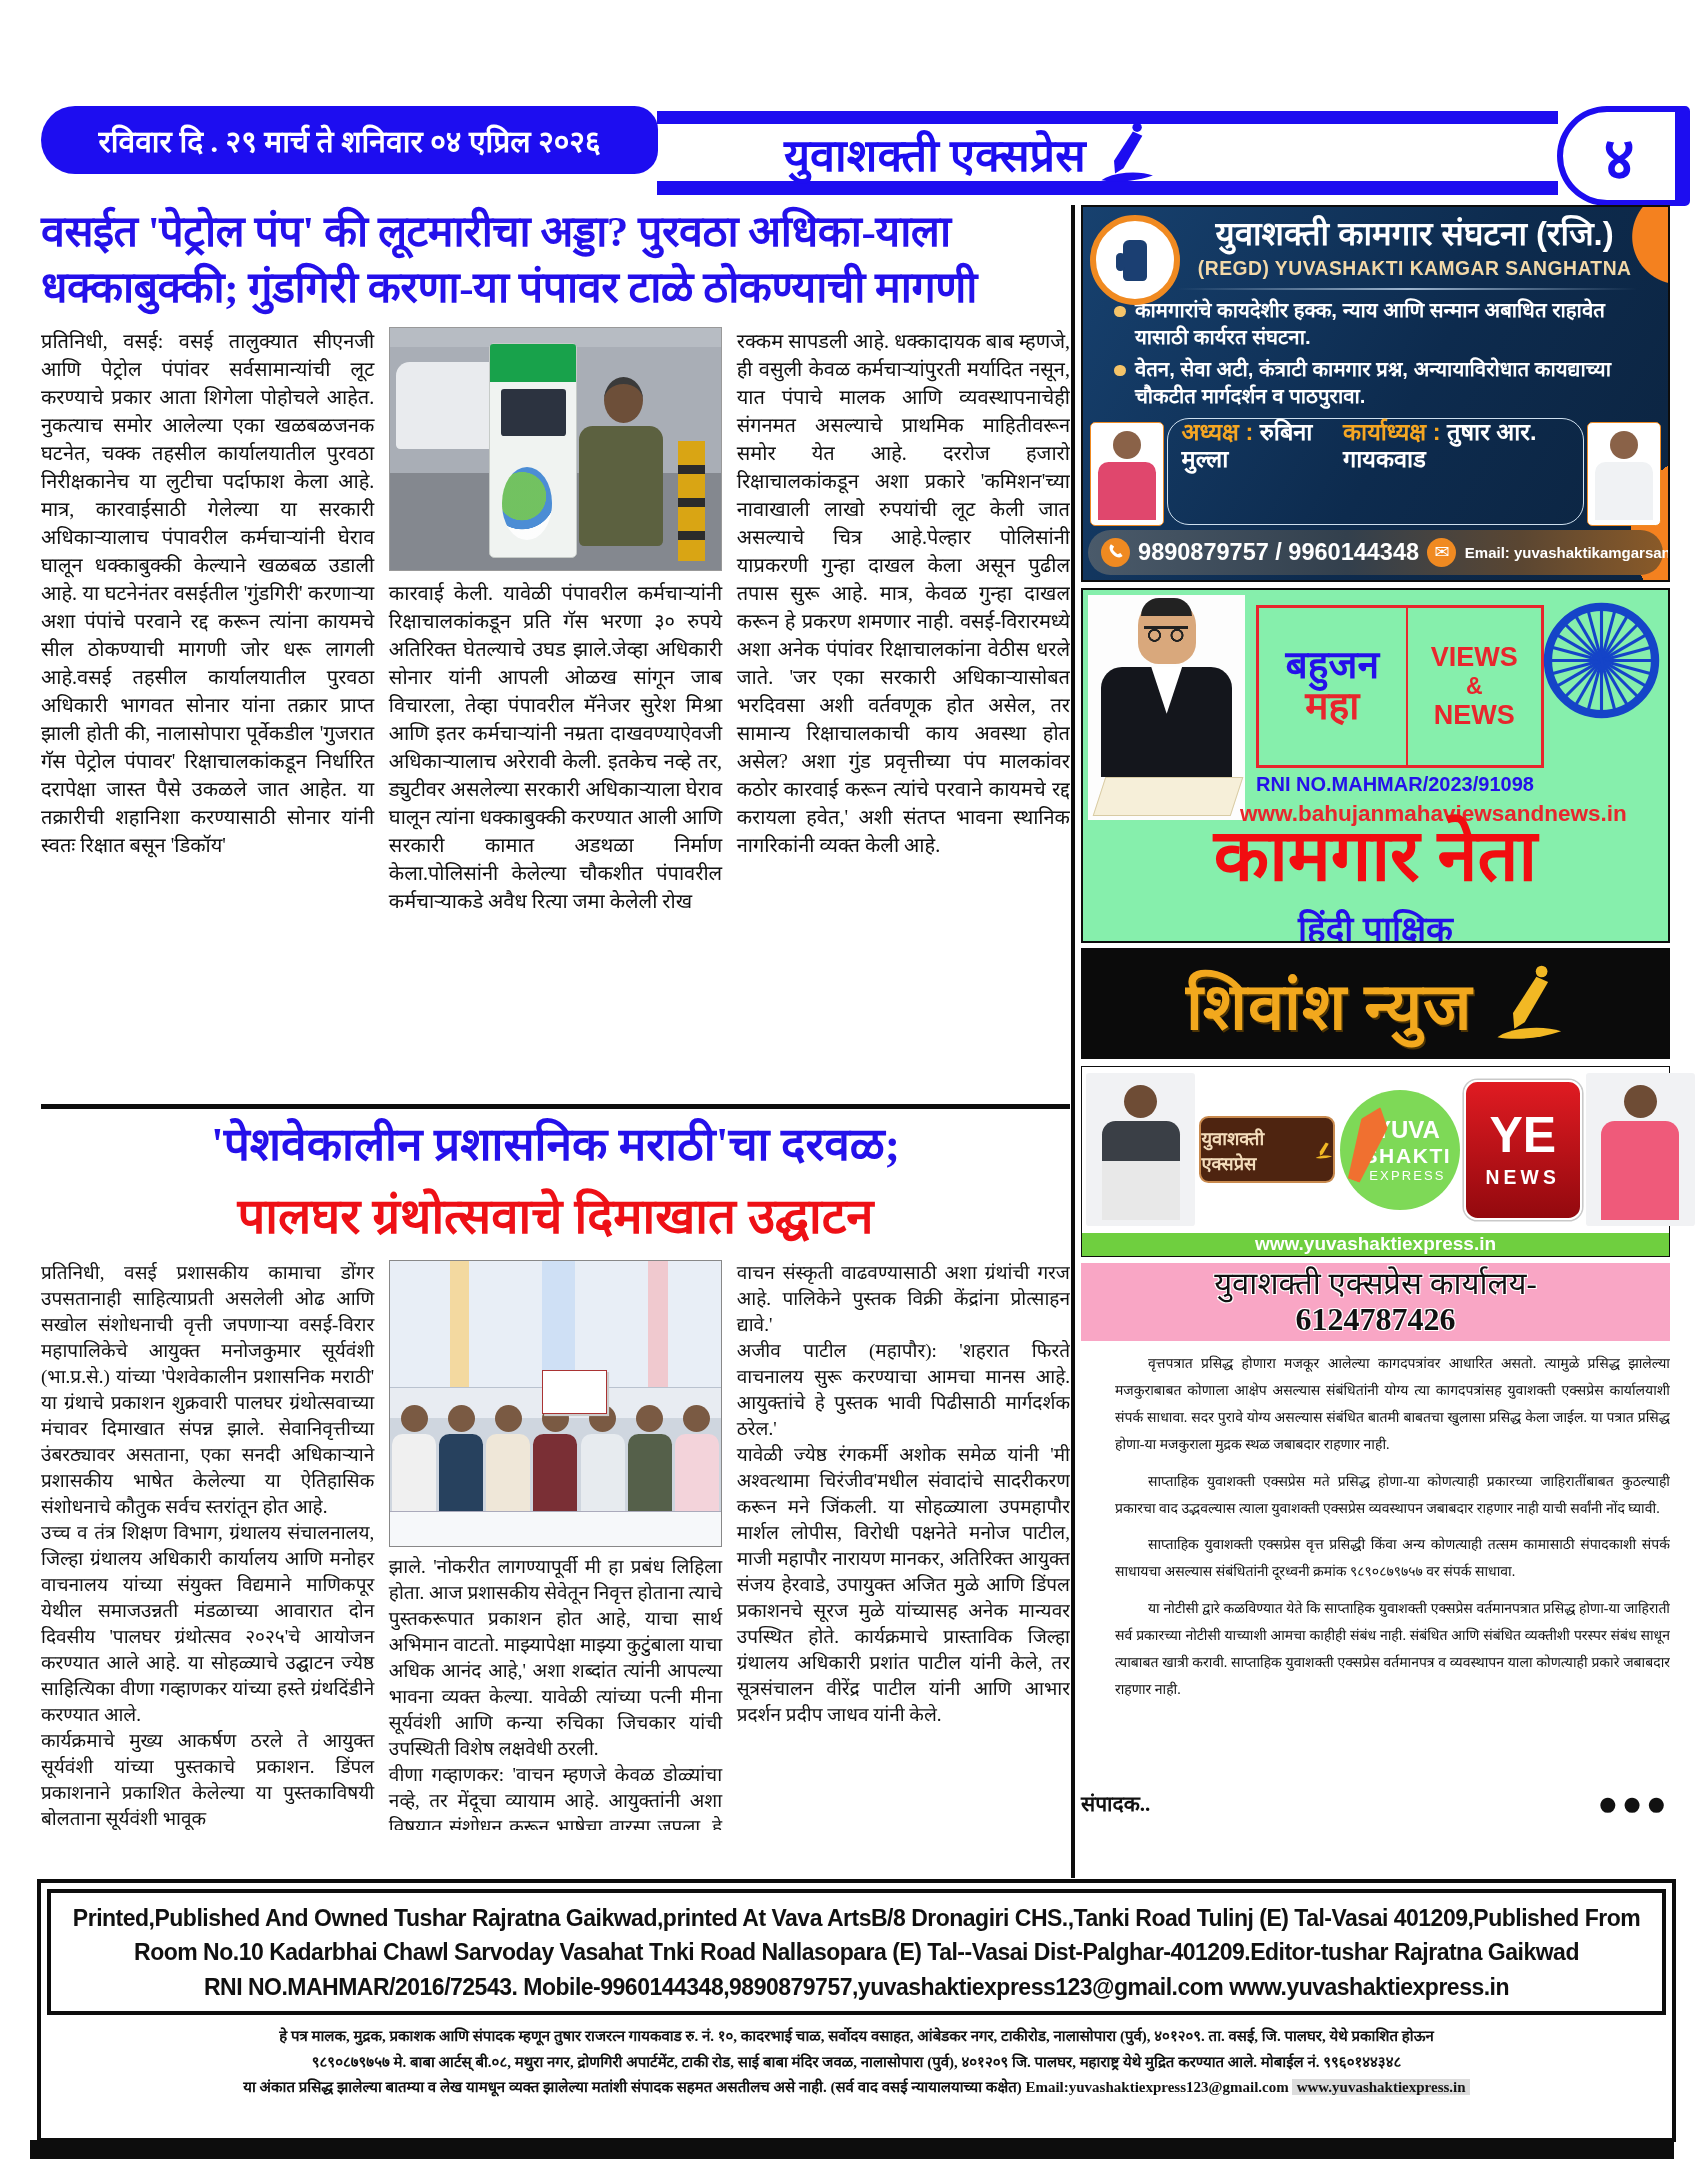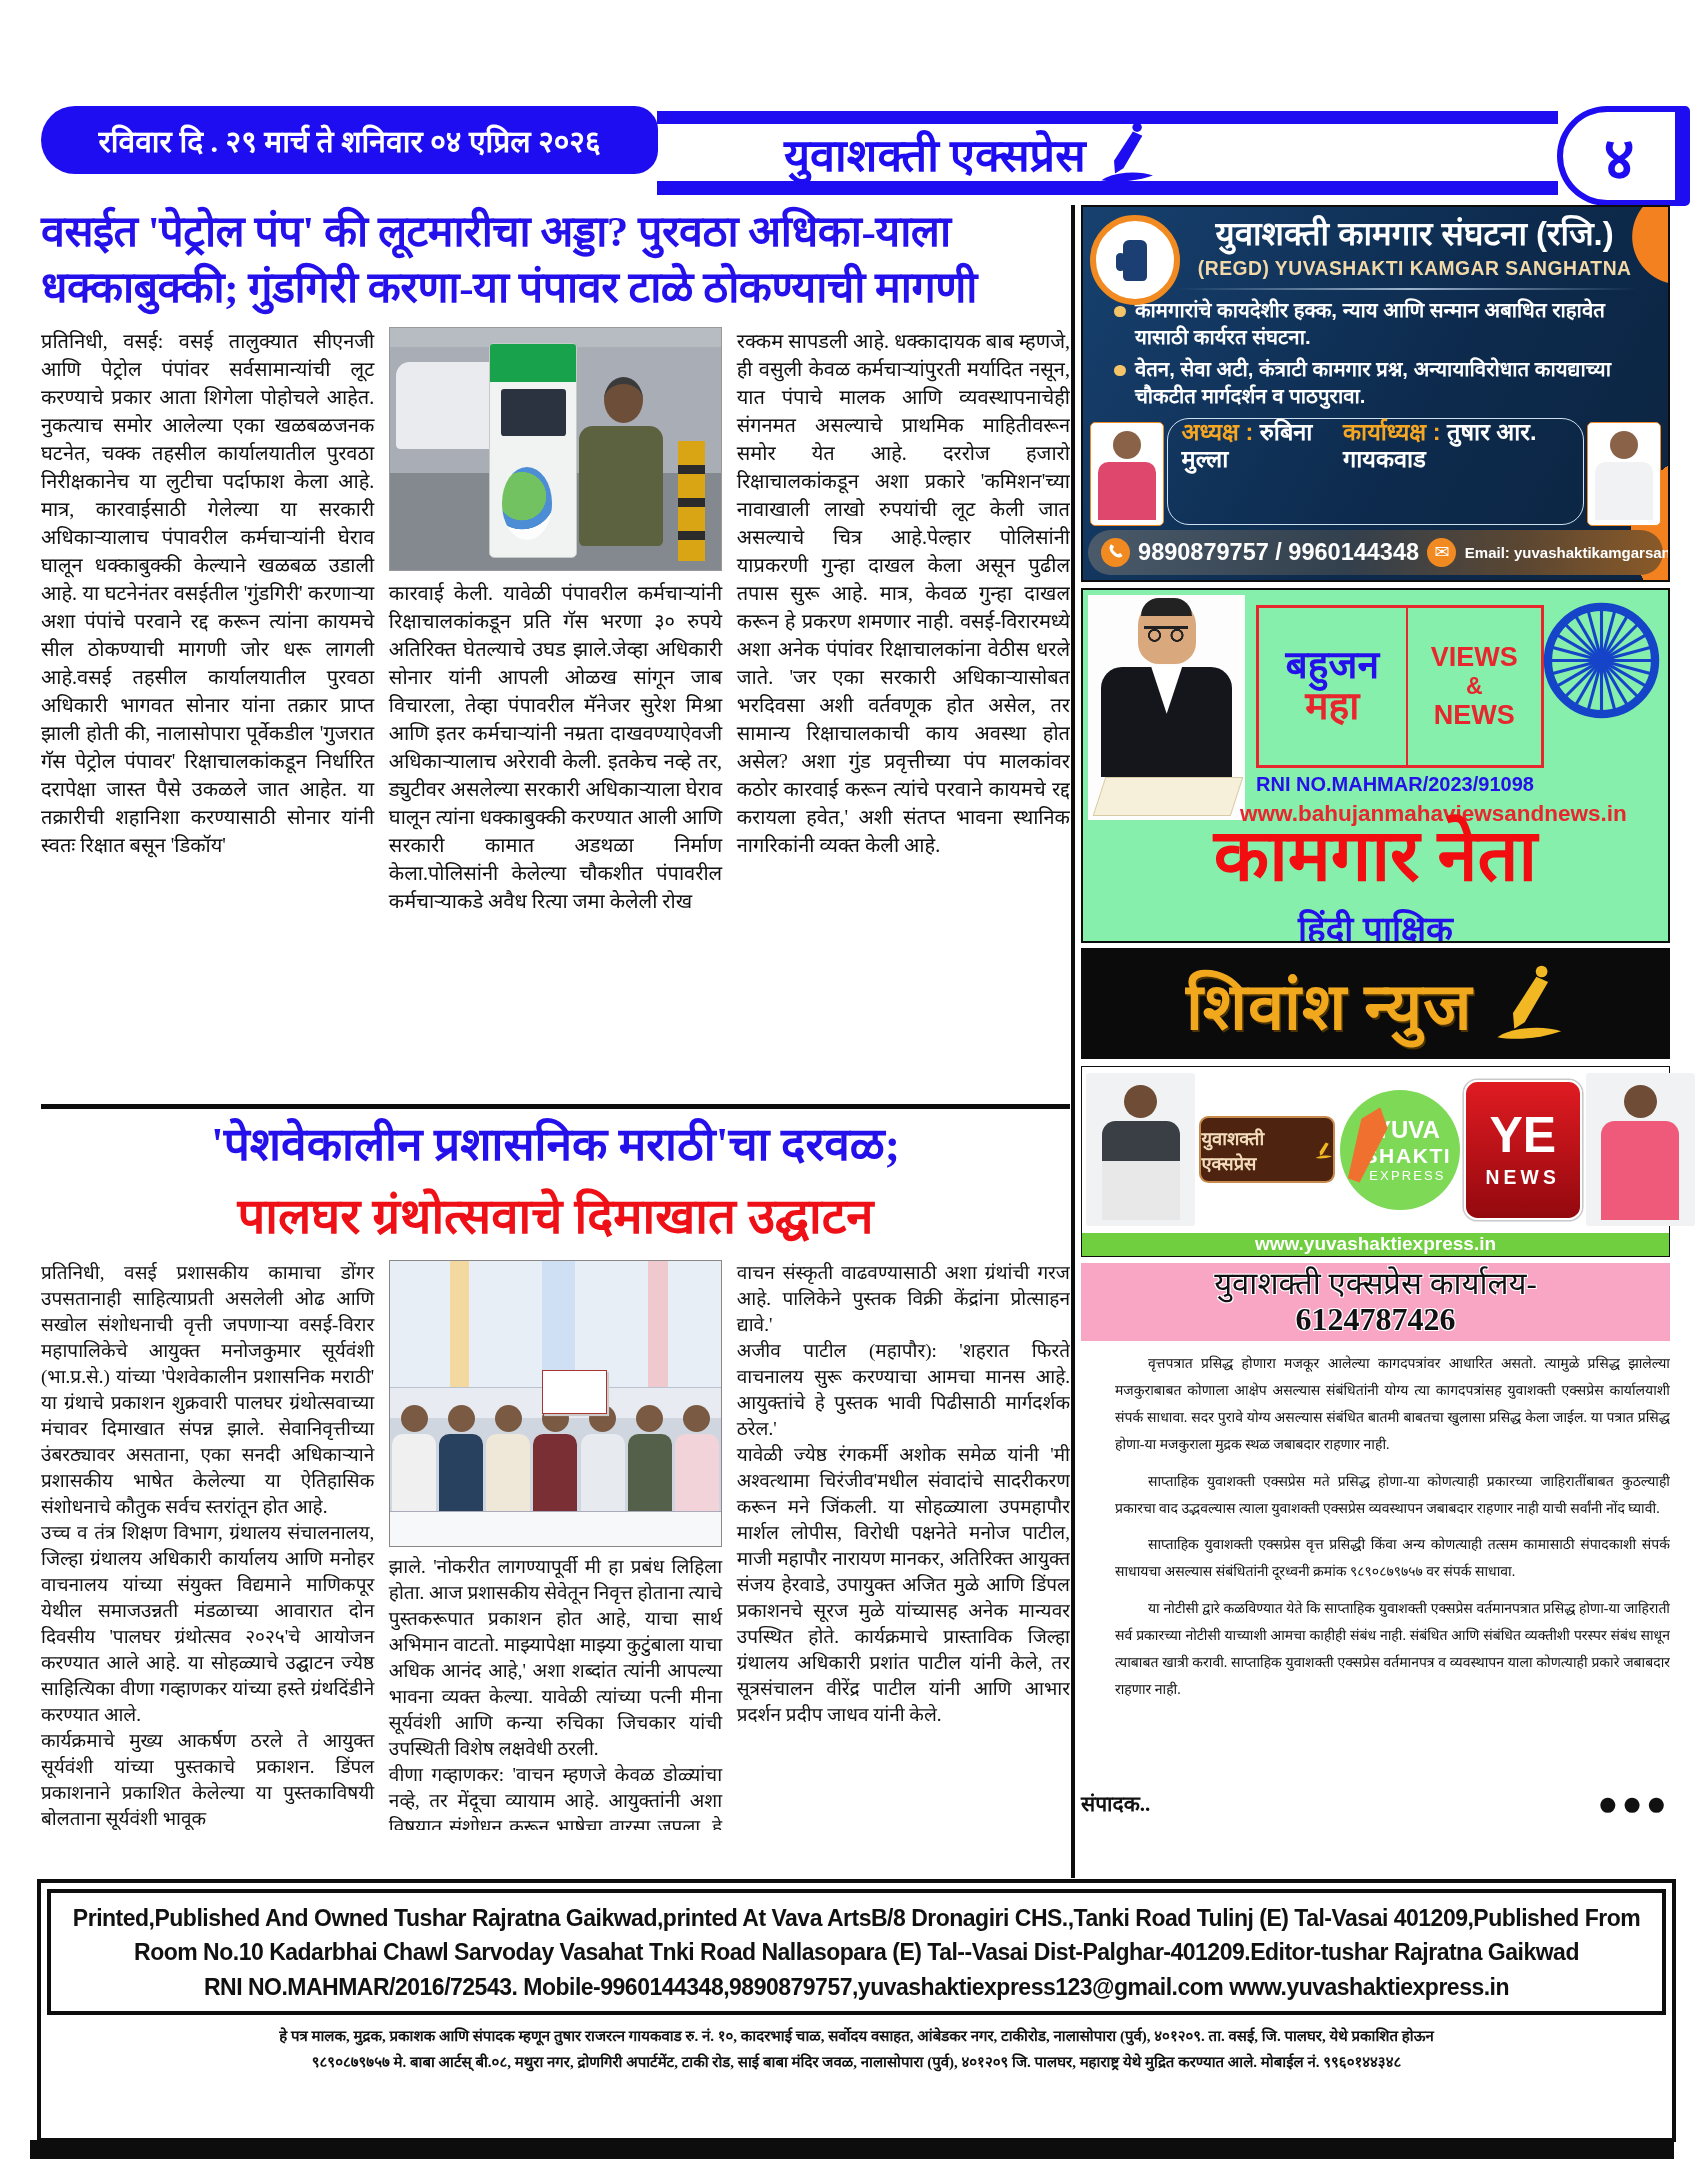--- a/index.html
+++ b/index.html
@@ -412,18 +412,22 @@
 
   <div class="footer-frame">
     <div class="footer-en">
       <div>Printed,Published And Owned Tushar Rajratna Gaikwad,printed At Vava ArtsB/8 Dronagiri CHS.,Tanki Road Tulinj (E) Tal-Vasai 401209,Published From</div>
       <div>Room No.10 Kadarbhai Chawl Sarvoday Vasahat Tnki Road Nallasopara (E) Tal--Vasai Dist-Palghar-401209.Editor-tushar Rajratna Gaikwad</div>
       <div>RNI NO.MAHMAR/2016/72543. Mobile-9960144348,9890879757,yuvashaktiexpress123@gmail.com www.yuvashaktiexpress.in</div>
     </div>
     <div class="footer-mr">
       <div>हे पत्र मालक, मुद्रक, प्रकाशक आणि संपादक म्हणून तुषार राजरत्न गायकवाड रु. नं. १०, कादरभाई चाळ, सर्वोदय वसाहत, आंबेडकर नगर, टाकीरोड, नालासोपारा (पुर्व), ४०१२०९. ता. वसई, जि. पालघर, येथे प्रकाशित होऊन</div>
       <div>९८९०८७९७५७ मे. बाबा आर्टस् बी.०८, मथुरा नगर, द्रोणगिरी अपार्टमेंट, टाकी रोड, साई बाबा मंदिर जवळ, नालासोपारा (पुर्व), ४०१२०९ जि. पालघर, महाराष्ट्र येथे मुद्रित करण्यात आले. मोबाईल नं. ९९६०१४४३४८</div>
+      <div>
+        <span>या अंकात प्रसिद्ध झालेल्या बातम्या व लेख यामधून व्यक्त झालेल्या मतांशी संपादक सहमत असतीलच असे नाही. (सर्व वाद वसई न्यायालयाच्या कक्षेत) Email:yuvashaktiexpress123@gmail.com</span>
+        <span class="mr-link">www.yuvashaktiexpress.in</span>
+      </div>
     </div>
   </div>
   <div class="bottom-bar"></div>
 
 </div>
 
 
 </body></html>

